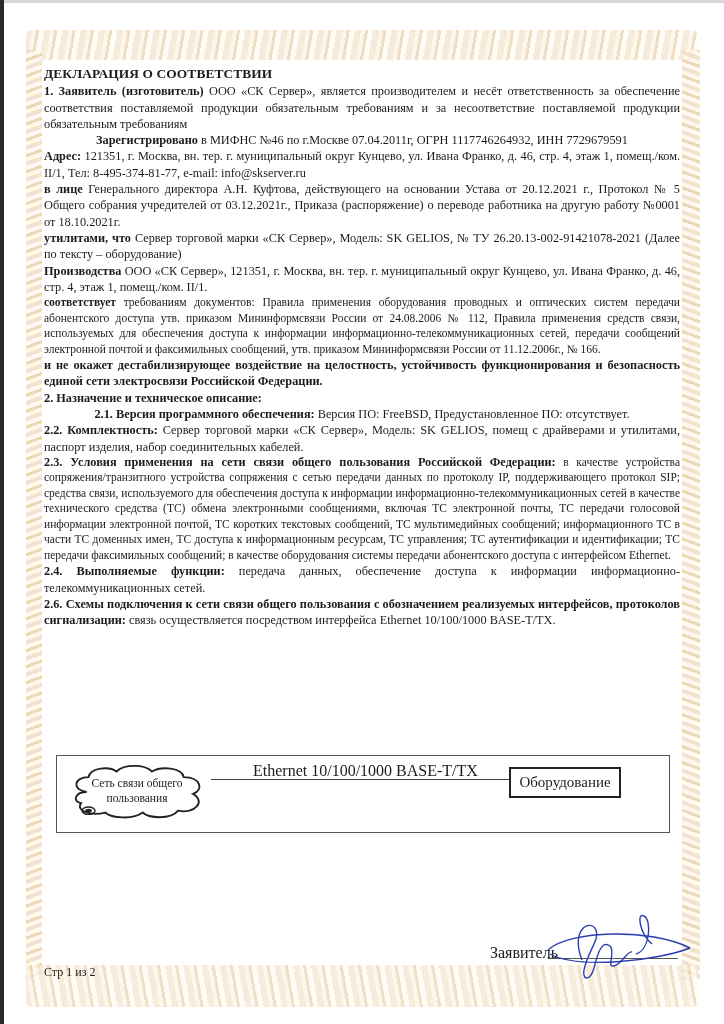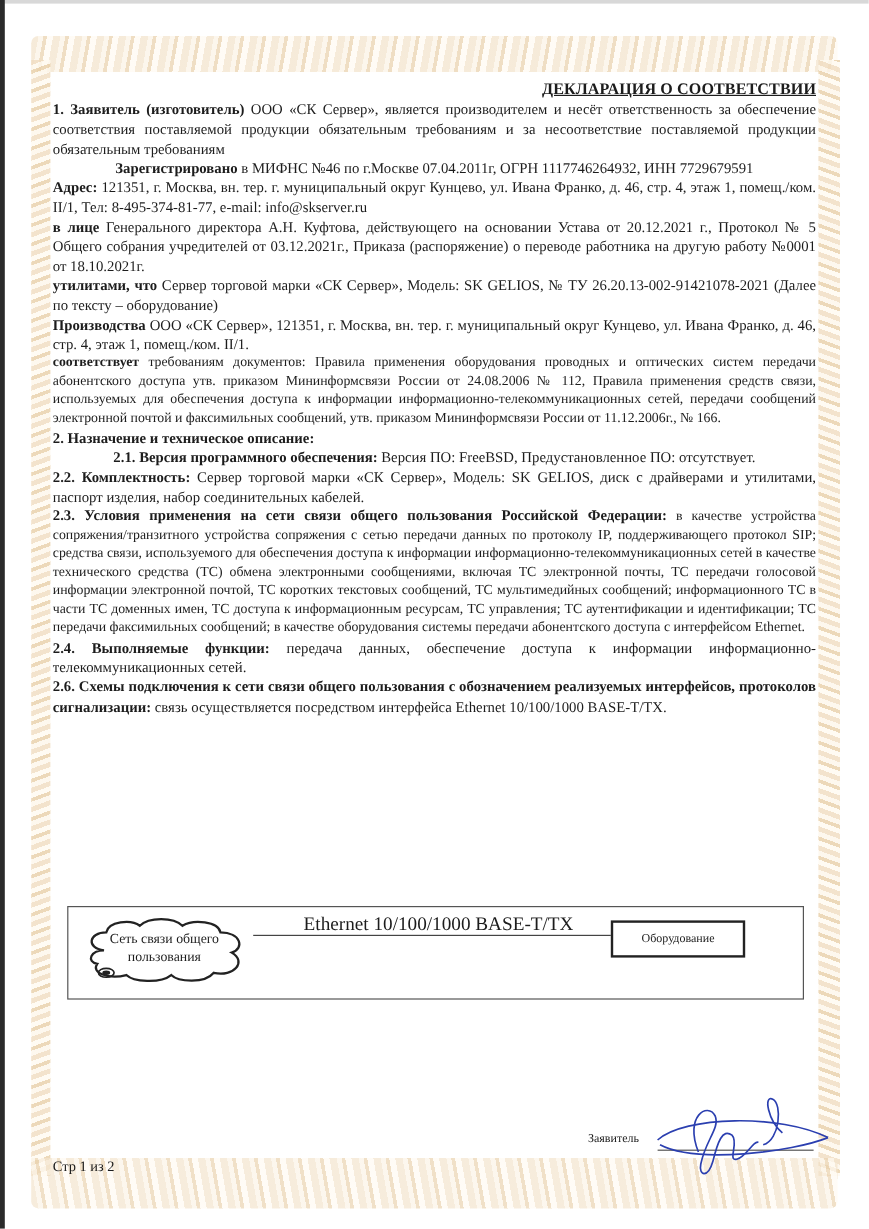--- a/index.html
+++ b/index.html
@@ -12,33 +12,33 @@
   .frame-bottom { position:absolute; left:26px; top:965px; width:672px; height:42px;
     background: repeating-linear-gradient(80deg, #f3e4cd 0 6px, #fbf3e6 6px 10px, #ead3b0 10px 13px, #fffaf2 13px 18px);
     opacity:0.7; border-radius:0 0 6px 6px; }
   .frame-left { position:absolute; left:26px; top:50px; width:16px; height:930px;
     background: repeating-linear-gradient(160deg, #f0dcc0 0 4px, #fffaf0 4px 8px, #e8cfa8 8px 11px, #fdf6ea 11px 15px);
     opacity:0.8; }
   .frame-right { position:absolute; left:682px; top:50px; width:18px; height:930px;
     background: repeating-linear-gradient(20deg, #f0dcc0 0 4px, #fffaf0 4px 8px, #e8cfa8 8px 11px, #fdf6ea 11px 15px);
     opacity:0.8; }
   .page { position:absolute; left:44px; top:66px; width:636px; font-size:12.3px; line-height:16.3px; }
-  .title { text-align:right; font-weight:bold; font-size:13.4px; margin:0 0 1px 0; letter-spacing:0.1px;text-decoration:underline; }
+  .title { text-align:left; font-weight:bold; font-size:13.4px; margin:0 0 1px 0; letter-spacing:0.1px; }
   p { margin:0; text-align:justify; }
   p.left { text-align:center; }
   b { font-weight:bold; }
   .sm { font-size:11.5px; line-height:15.5px; }
   .diagram { position:absolute; left:56px; top:755px; width:612px; height:76px; border:1px solid #555; }
   .cloud { position:absolute; left:6px; top:8px; width:150px; height:56px; }
   .cloud-label { position:absolute; left:24px; top:20px; width:112px; text-align:center; font-weight:normal; font-size:11.5px; line-height:15px; }
   .link-line { position:absolute; left:154px; top:23px; width:298px; height:1px; background:#444; }
   .link-label { position:absolute; left:196px; top:6px; font-size:16px; }
-  .equip-box { position:absolute; left:452px; top:11px; width:108px; height:27px; border:2px solid #222; font-size:10px; line-height:27px; text-align:center; }
+  .equip-box { position:absolute; left:452px; top:11px; width:108px; height:27px; border:2px solid #222; font-size:15px; line-height:27px; text-align:center; }
   .signature-area { position:absolute; left:490px; top:910px; width:210px; height:75px; }
-  .sig-label { position:absolute; left:0px; top:34px; font-size:10px; }
+  .sig-label { position:absolute; left:0px; top:34px; font-size:16px; }
   .sig-line { position:absolute; left:58px; top:48px; width:130px; height:1px; background:#555; }
   .sig-svg { position:absolute; left:50px; top:0; }
   .page-num { position:absolute; left:44px; top:965px; font-weight:normal; font-size:12px; }
 </style>
 </head>
 <body>
 
 <div class="scan-edge-top"></div>
 <div class="scan-edge-left"></div>
 <div class="frame-top"></div>
@@ -56,26 +56,27 @@
   <p><b>Адрес:</b><span> 121351, г. Москва, вн. тер. г. муниципальный округ Кунцево, ул. Ивана Франко, д. 46, стр. 4, этаж 1, помещ./ком. II/1, Тел: 8-495-374-81-77, e-mail: info@skserver.ru</span></p>
 
   <p><b>в лице</b><span> Генерального директора А.Н. Куфтова, действующего на основании Устава от 20.12.2021 г., Протокол № 5 Общего собрания учредителей от 03.12.2021г., Приказа (распоряжение) о переводе работника на другую работу №0001 от 18.10.2021г.</span></p>
 
   <p><b>утилитами, что</b><span> Сервер торговой марки «СК Сервер», Модель: SK GELIOS, № ТУ 26.20.13-002-91421078-2021 (Далее по тексту – оборудование)</span></p>
 
   <p><b>Производства</b><span> ООО «СК Сервер», 121351, г. Москва, вн. тер. г. муниципальный округ Кунцево, ул. Ивана Франко, д. 46, стр. 4, этаж 1, помещ./ком. II/1.</span></p>
 
   <p class="sm"><b>соответствует</b><span> требованиям документов: Правила применения оборудования проводных и оптических систем передачи абонентского доступа утв. приказом Мининформсвязи России от 24.08.2006 № 112, Правила применения средств связи, используемых для обеспечения доступа к информации информационно-телекоммуникационных сетей, передачи сообщений электронной почтой и факсимильных сообщений, утв. приказом Мининформсвязи России от 11.12.2006г., № 166.</span></p>
 
+  <p><b>и не окажет дестабилизирующее воздействие на целостность, устойчивость функционирования и безопасность единой сети электросвязи Российской Федерации.</b></p>
 
   <p><b>2. Назначение и техническое описание:</b></p>
 
   <p class="left"><b>2.1. Версия программного обеспечения:</b><span> Версия ПО: FreeBSD, Предустановленное ПО: отсутствует.</span></p>
 
-  <p><b>2.2. Комплектность:</b><span> Сервер торговой марки «СК Сервер», Модель: SK GELIOS, диск с драйверами и утилитами, паспорт изделия, набор соединительных кабелей.</span></p>
+  <p><b>2.2. Комплектность:</b><span> Сервер торговой марки «СК Сервер», Модель: SK GELIOS, помещ с драйверами и утилитами, паспорт изделия, набор соединительных кабелей.</span></p>
 
   <p class="sm"><b style="font-size:12.3px">2.3. Условия применения на сети связи общего пользования Российской Федерации:</b><span> в качестве устройства сопряжения/транзитного устройства сопряжения с сетью передачи данных по протоколу IP, поддерживающего протокол SIP; средства связи, используемого для обеспечения доступа к информации информационно-телекоммуникационных сетей в качестве технического средства (ТС) обмена электронными сообщениями, включая ТС электронной почты, ТС передачи голосовой информации электронной почтой, ТС коротких текстовых сообщений, ТС мультимедийных сообщений; информационного ТС в части ТС доменных имен, ТС доступа к информационным ресурсам, ТС  управления; ТС аутентификации и идентификации; ТС передачи факсимильных сообщений; в качестве оборудования системы передачи абонентского доступа с интерфейсом Ethernet.</span></p>
 
   <p><b>2.4. Выполняемые функции:</b><span> передача данных, обеспечение доступа к информации информационно-телекоммуникационных сетей.</span></p>
 
 
   <p><b>2.6. Схемы подключения к сети связи общего пользования с обозначением реализуемых интерфейсов, протоколов сигнализации:</b><span> связь осуществляется посредством интерфейса Ethernet 10/100/1000 BASE-T/TX.</span></p>
 </div>
 
 <div class="diagram">

